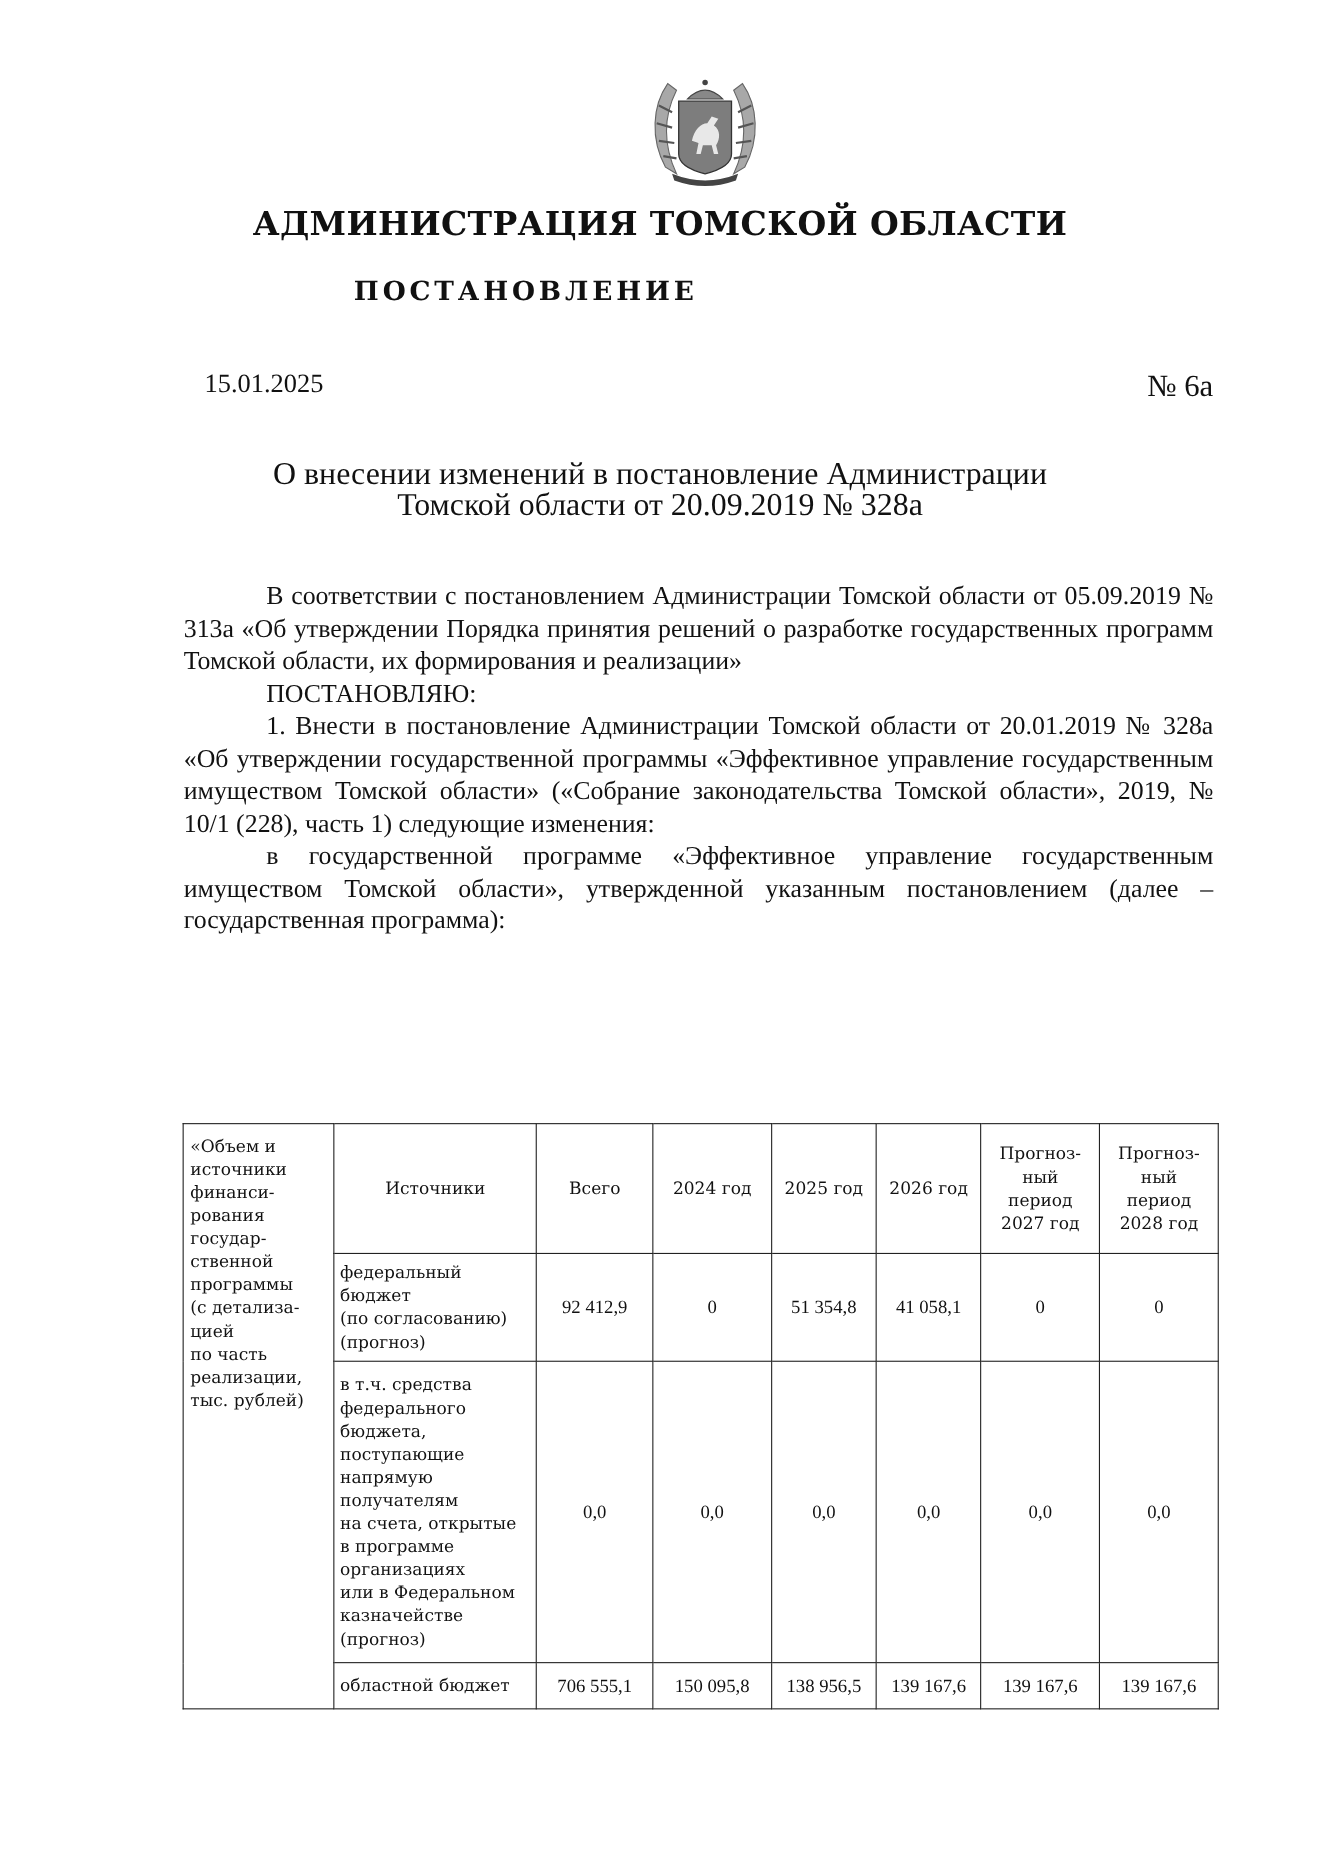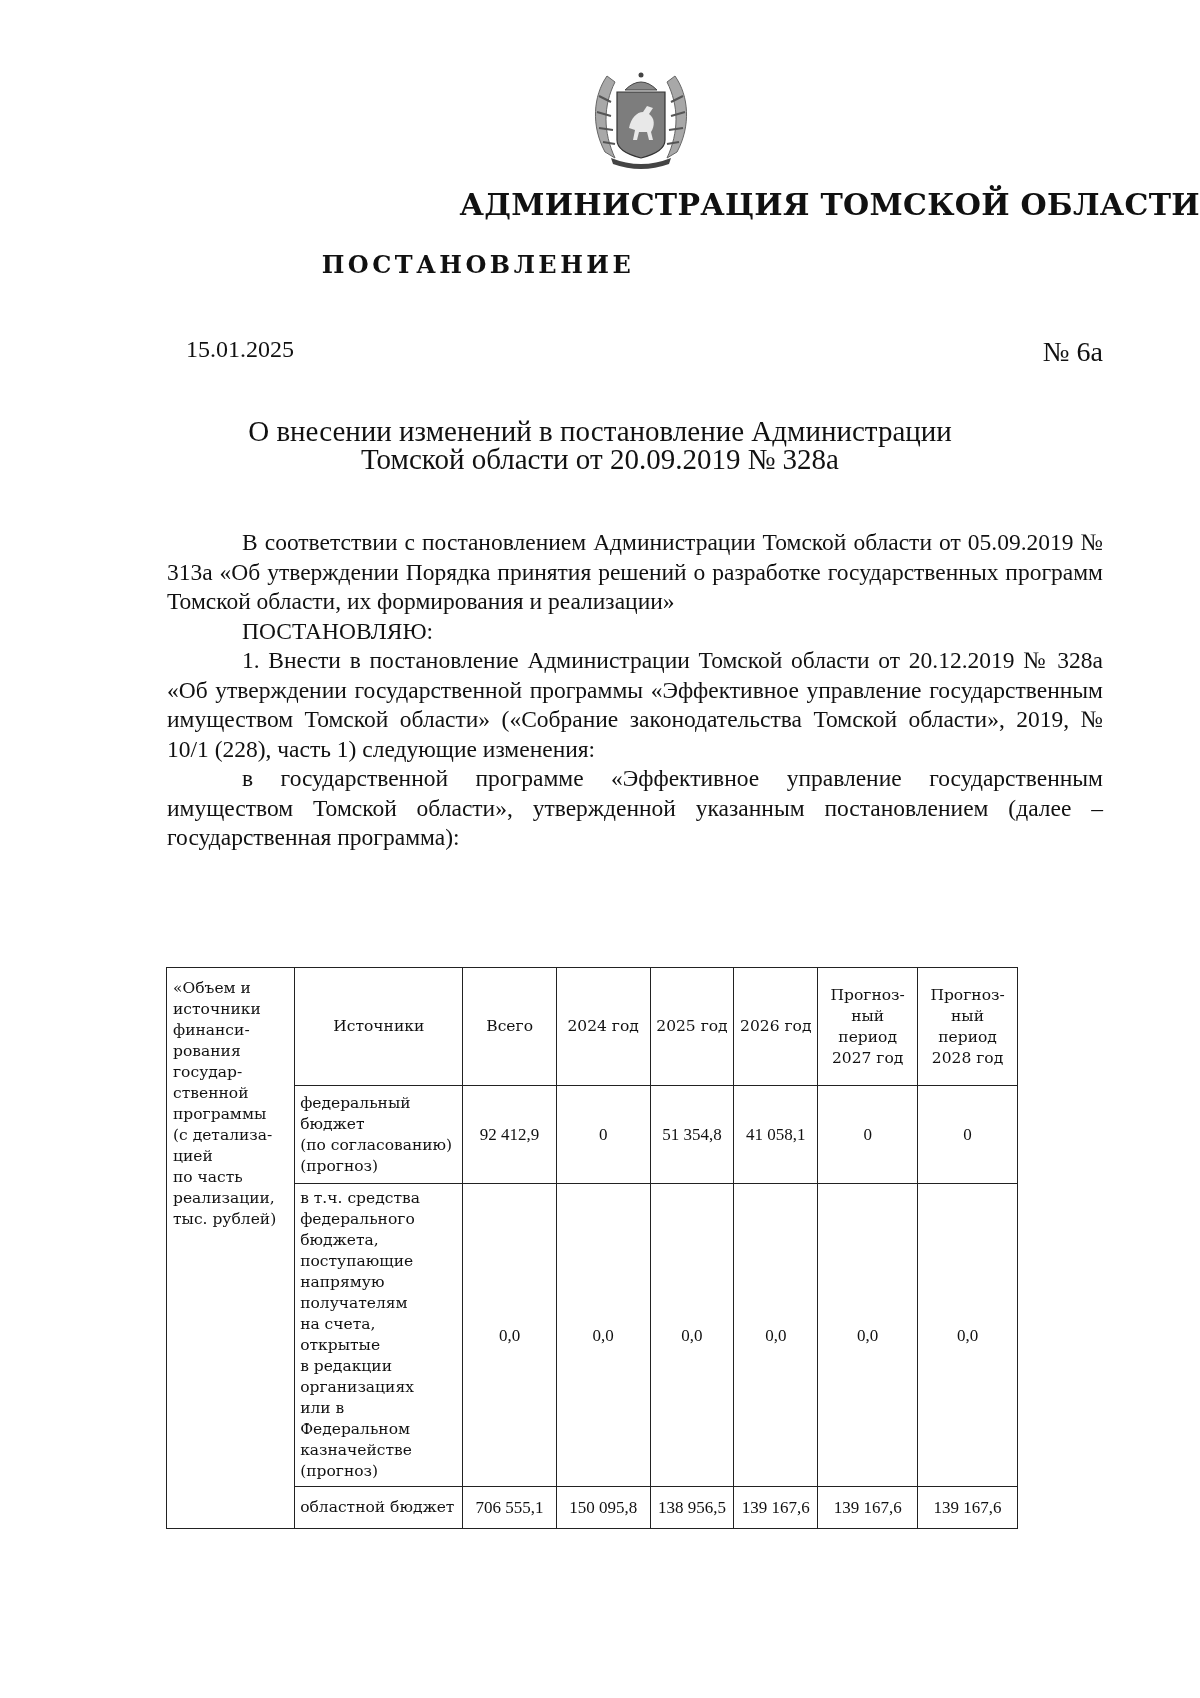--- a/index.html
+++ b/index.html
@@ -1,30 +1,30 @@
 <!DOCTYPE html>
 <html><head>
 <meta charset="utf-8">
 <style>
   html, body { margin: 0; padding: 0; background: #ffffff; }
   body { width: 1200px; height: 1698px; position: relative; overflow: hidden;
          font-family: "Liberation Serif", "DejaVu Serif", serif; color: #111; }
   .emblem { position: absolute; left: 585px; top: 66px; width: 112px; height: 106px; }
-  .org { position: absolute; top: 187px; left: 0; width: 1200px; text-align: right;
+  .org { position: absolute; top: 187px; left: 0; width: 1200px; text-align: center;
          font-family: "DejaVu Serif", serif; font-weight: bold; font-size: 30px; letter-spacing: 0.3px; }
   .doctype { position: absolute; top: 250px; left: 0; width: 956px; text-align: center;
          font-family: "DejaVu Serif", serif; font-weight: bold; font-size: 24px; letter-spacing: 3.5px; }
   .date { position: absolute; top: 336px; left: 167px; font-size: 24px; margin-left: 19px; }
   .number { position: absolute; top: 336px; right: 97px; font-size: 28px; }
   .subject { position: absolute; top: 417px; left: 0; width: 1200px; text-align: center;
          font-size: 29px; line-height: 28px; }
   .body { position: absolute; top: 528px; left: 167px; width: 936px; font-size: 23.5px; line-height: 29.5px; }
   .body p { margin: 0; text-align: justify; text-align-last: left; }
   .body p.indent { text-indent: 75px; }
-  table.fin { position: absolute; top: 967px; left: 166px; width: 852px; border-collapse: collapse;
+  table.fin { position: absolute; top: 1021px; left: 166px; width: 942px; border-collapse: collapse;
          font-family: "DejaVu Serif", serif; font-size: 15.5px; }
   table.fin td { border: 1.5px solid #222; vertical-align: middle; text-align: center; padding: 4px 5px; line-height: 21px; }
   table.fin td.label { vertical-align: top; text-align: left; width: 118px; padding: 10px 6px; }
   table.fin td.src { text-align: left; width: 165px; }
   table.fin td.num { font-family: "Liberation Serif", serif; font-size: 17px; }
   .line { display: block; }
 </style>
 </head>
 <body>
 
@@ -55,21 +55,21 @@
 <div class="number">№ 6а</div>
 
 <div class="subject">
   <span class="line">О внесении изменений в постановление Администрации</span>
   <span class="line">Томской области от 20.09.2019 № 328а</span>
 </div>
 
 <div class="body">
   <p class="indent">В соответствии с постановлением Администрации Томской области от 05.09.2019 № 313а «Об утверждении Порядка принятия решений о разработке государственных программ Томской области, их формирования и реализации»</p>
   <p class="indent">ПОСТАНОВЛЯЮ:</p>
-  <p class="indent">1. Внести в постановление Администрации Томской области от 20.12.2019 № 328а «Об утверждении государственной программы «Эффективное управление государственным имуществом Томской области» («Собрание законодательства Томской области», 2019, № 10/1 (228), часть 1) следующие изменения:</p>
+  <p class="indent">1. Внести в постановление Администрации Томской области от 20.01.2019 № 328а «Об утверждении государственной программы «Эффективное управление государственным имуществом Томской области» («Собрание законодательства Томской области», 2019, № 10/1 (228), часть 1) следующие изменения:</p>
   <p class="indent">в государственной программе «Эффективное управление государственным имуществом Томской области», утвержденной указанным постановлением (далее – государственная программа):</p>
 </div>
 
 <table class="fin">
   <tbody>
       <tr style="height:118px;">
     <td class="label" rowspan="4">
       <span class="line">«Объем и</span>
       <span class="line">источники</span>
       <span class="line">финанси-</span>
@@ -119,21 +119,21 @@
 
   <tr style="height:274px;">
     <td class="src">
       <span class="line">в т.ч. средства</span>
       <span class="line">федерального</span>
       <span class="line">бюджета,</span>
       <span class="line">поступающие</span>
       <span class="line">напрямую</span>
       <span class="line">получателям</span>
       <span class="line">на счета, открытые</span>
-      <span class="line">в редакции</span>
+      <span class="line">в программе</span>
       <span class="line">организациях</span>
       <span class="line">или в Федеральном</span>
       <span class="line">казначействе</span>
       <span class="line">(прогноз)</span>
     </td>
     <td class="num">0,0</td>
     <td class="num">0,0</td>
     <td class="num">0,0</td>
     <td class="num">0,0</td>
     <td class="num">0,0</td>

